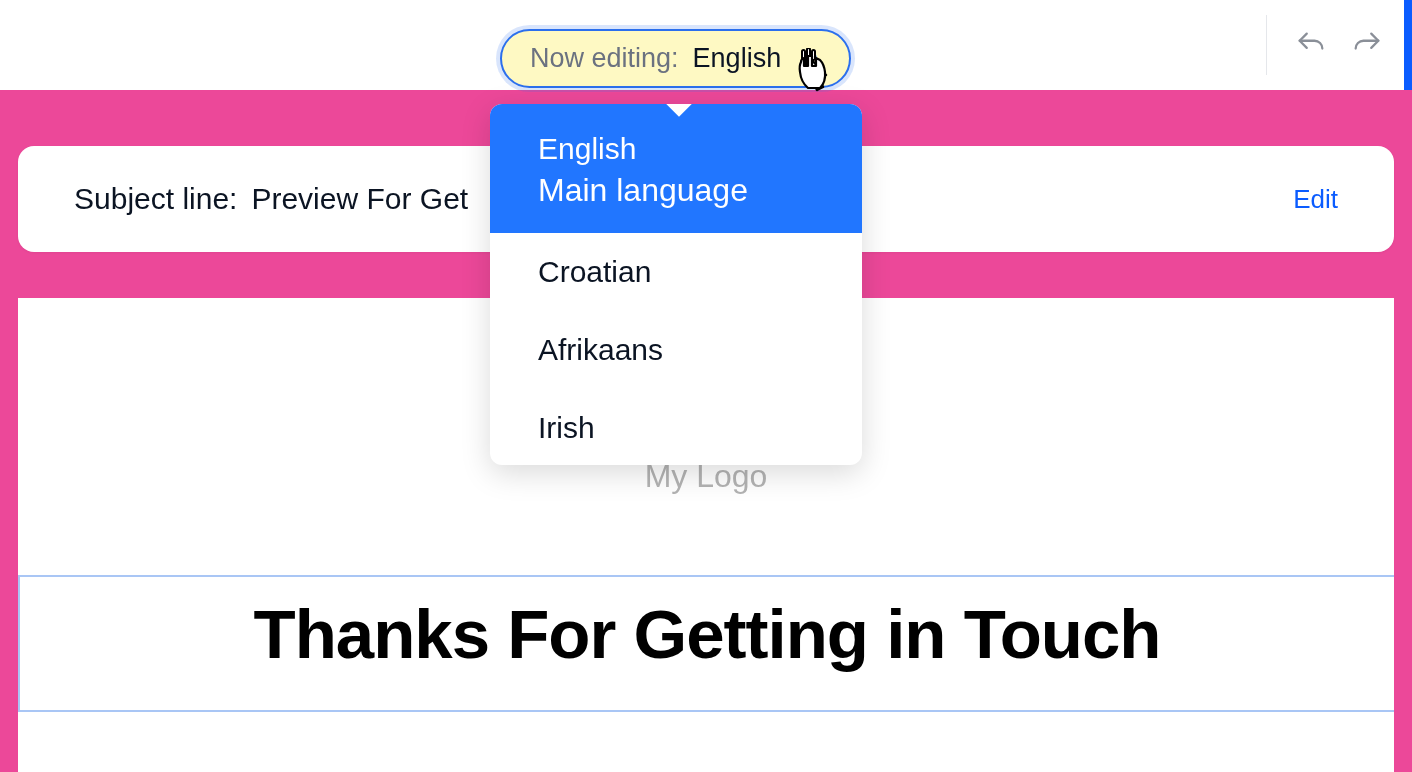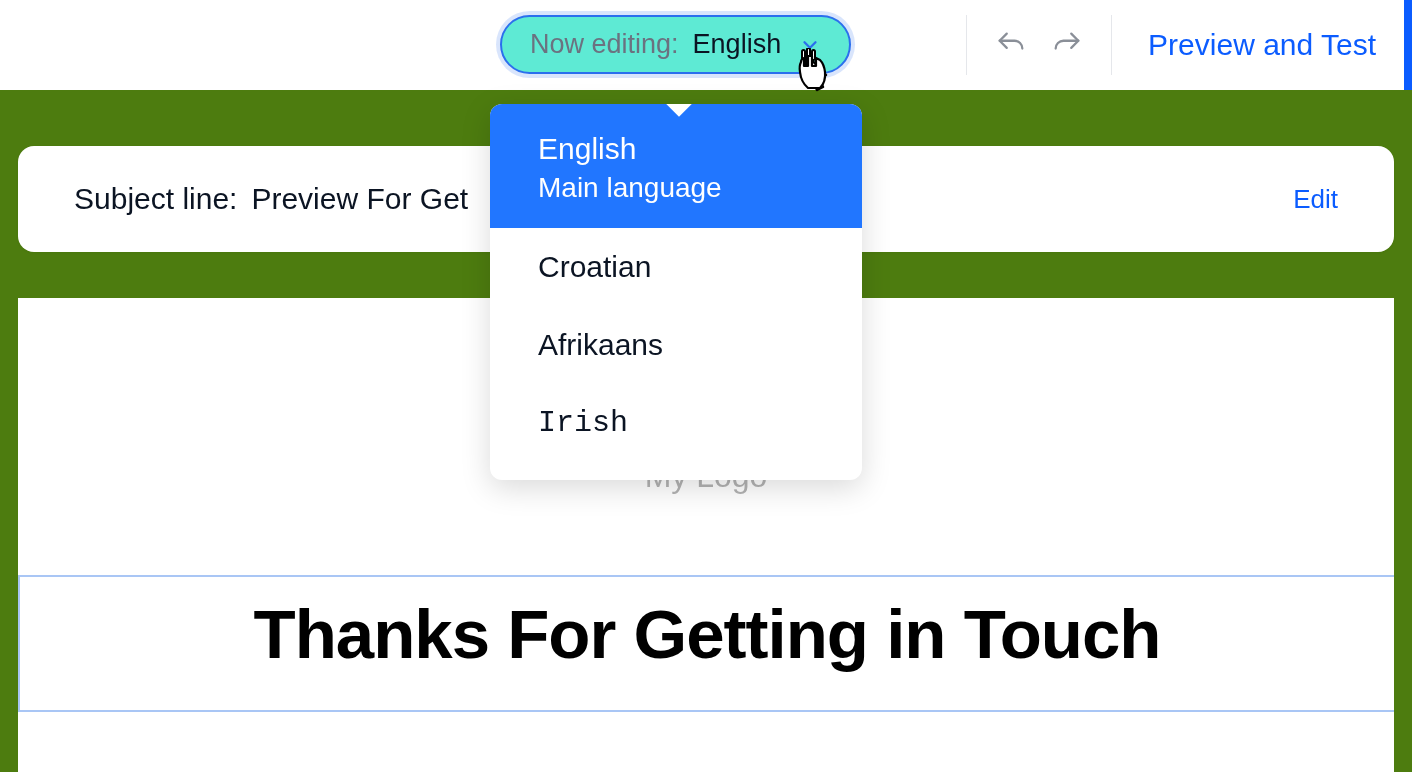--- a/index.html
+++ b/index.html
@@ -23,28 +23,28 @@
       justify-content: flex-end;
       height: 90px;
       background: #ffffff;
       position: relative;
       z-index: 10;
     }
     
     .language-selector {
       position: absolute;
       left: 500px;
-      top: 15px;
+      top: 29px;
       display: flex;
       align-items: center;
       gap: 8px;
       padding: 12px 28px;
       border: 2px solid #2b6fed;
       border-radius: 999px;
-      background: #5eead4;
+      background: #fef9c3;
       box-shadow: 0 0 0 4px rgba(43, 111, 237, 0.18);
       cursor: pointer;
       font-size: 27px;
     }
     
     .language-selector .label {
       color: #6b7280;
     }
     
     .language-selector .value {
@@ -101,21 +101,21 @@
     .blue-edge {
       position: absolute;
       right: 0;
       top: 0;
       width: 8px;
       height: 90px;
       background: #0b5cff;
     }
     
     .canvas-area {
-      background: #4d7c0f;
+      background: #ec4899;
       height: calc(772px - 90px);
       padding: 56px 18px 0 18px;
       position: relative;
     }
     
     .subject-card {
       background: #ffffff;
       border-radius: 16px;
       padding: 36px 56px;
       display: flex;
@@ -220,28 +220,27 @@
     }
     
     .dropdown-item.selected {
       background: #2176ff;
       color: #ffffff;
       padding-top: 28px;
       padding-bottom: 24px;
     }
     
     .dropdown-item .sub {
-      font-size: 28px;
+      font-size: 32px;
       margin-top: 6px;
       color: #ffffff;
     }
     
     .dropdown-item.last {
-      padding-bottom: 40px;
-      font-family: Liberation Mono, monospace;
+      padding-bottom: 20px;
     }
     
     .cursor-pointer {
       position: absolute;
       left: 792px;
       top: 48px;
       z-index: 200;
       pointer-events: none;
     }
   </style>
@@ -270,21 +269,20 @@
         </svg>
       </div>
       <div class="icon-btn">
         <svg width="34" height="34" viewBox="0 0 24 24" fill="none" stroke="#8a8f98" stroke-width="1.6" stroke-linecap="round" stroke-linejoin="round">
           <path d="M15 14l5-5-5-5"></path>
           <path d="M20 9H9.5A5.5 5.5 0 0 0 4 14.5v0"></path>
         </svg>
       </div>
     </div>
     <div class="divider"></div>
-    <div class="preview-btn">Preview and Test</div>
   </div>
 
   <div class="blue-edge"></div>
 </div>
 
 <div class="canvas-area">
 
   <div class="subject-card">
     <div class="subject-left">
       <span class="subject-label">Subject line:</span>

